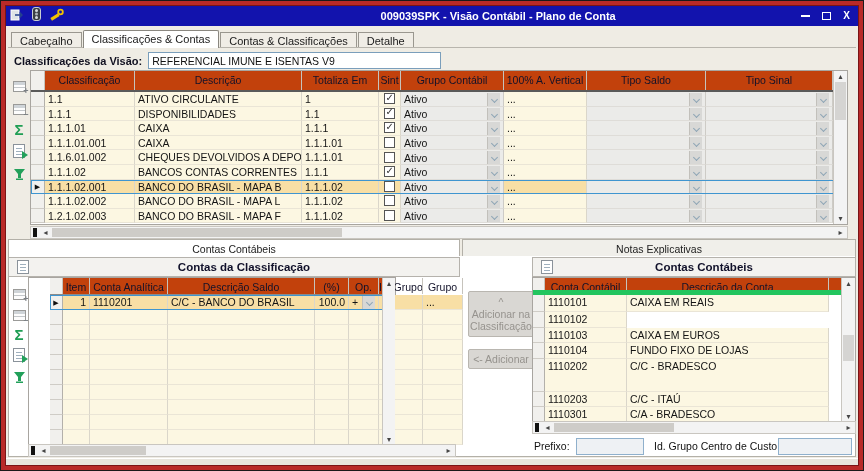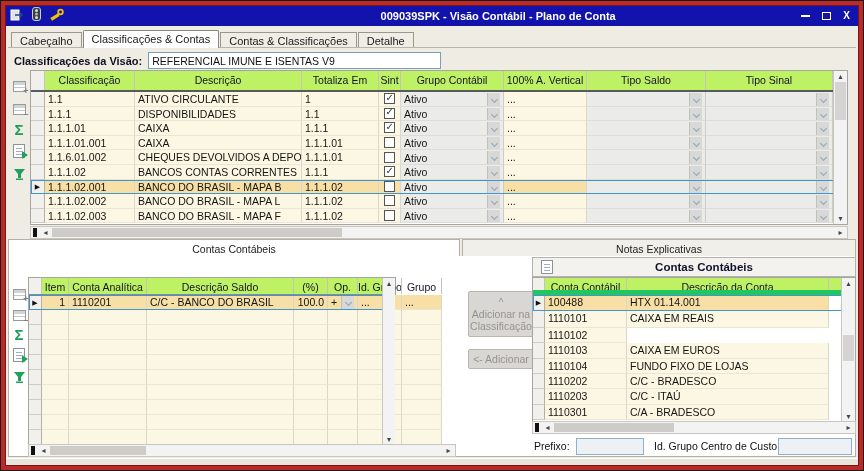--- a/index.html
+++ b/index.html
@@ -36,21 +36,21 @@
   .tbl-icon::before { content:''; position:absolute; left:0; right:0; top:5px; border-top:1px solid #c3c7ca; }
   .tbl-icon.add::after { content:'+'; position:absolute; right:-4px; bottom:-5px; font-size:9px; font-weight:bold; color:#7a7f84; }
   .tbl-icon.rem::after { content:'–'; position:absolute; right:-4px; bottom:-5px; font-size:9px; font-weight:bold; color:#7a7f84; }
   .sigma { color:#1F9E54; font-size:15px; font-weight:bold; line-height:14px; }
   .doc-icon { width:12px; height:14px; background:#fff; border:1px solid #8a929a; position:relative; }
   .doc-icon::after { content:''; position:absolute; left:2px; right:2px; top:3px; height:8px; background:repeating-linear-gradient(to bottom,#9FB0BE 0 1px,transparent 1px 3px); }
   .doc-icon.export::before { content:''; position:absolute; right:-4px; bottom:-2px; border-left:6px solid #22A05A; border-top:4px solid transparent; border-bottom:4px solid transparent; z-index:2; }
 
   
   .gridbox { position:absolute; background:#fff; border:1px solid #a8a5a0; }
-  .hrow { display:grid; background:#bef264; border-bottom:2px solid #5a5a5a; }
+  .hrow { display:grid; background:#c2410c; border-bottom:2px solid #5a5a5a; }
   .hcell { font-size:10.5px; color:#12122a; text-align:center; padding-top:3px; border-right:1px solid #c6c3bc; overflow:hidden; white-space:nowrap; }
   .hcell.selhead { background:#F1F0ED; }
   .grow { display:grid; position:relative; }
   .c { font-size:10.5px; color:#141414; padding:1px 3px 0; white-space:nowrap; overflow:hidden; position:relative; }
   .cream { background:#FCF7E2; border-right:1px solid #DAD6CA; border-bottom:1px solid #EAE5D6; }
   .gray { background:#EBEBE9; border-right:1px solid #CDCBC6; border-bottom:1px solid #DEDCD8; display:flex; align-items:center; }
   .selc { background:#F1F0ED; border-right:1px solid #b3b0aa; border-bottom:1px solid #cfccc6; display:flex; align-items:center; justify-content:center; padding:0; }
   .mk { font-size:7px; color:#111; line-height:7px; }
   .ctr { display:flex; align-items:center; justify-content:center; padding:0; }
   .checkbox { width:11px; height:11px; background:#fff; border:1px solid #555; position:relative; }
@@ -304,21 +304,21 @@
               <div class="c cream">...</div>
               <div class="c gray">
                 <div class="ddbtn"></div>
               </div>
               <div class="c gray">
                 <div class="ddbtn"></div>
               </div>
             </div>
             <div class="grow" style="grid-template-columns: 14px 90px 167px 77px 22px 103px 83px 119px 127px; height: 14.6px;">
               <div class="c selc"></div>
-              <div class="c cream">1.1.1.02.003</div>
+              <div class="c cream">1.2.1.02.003</div>
               <div class="c cream">BANCO DO BRASIL - MAPA F</div>
               <div class="c cream">1.1.1.02</div>
               <div class="c cream ctr">
                 <div class="checkbox"></div>
               </div>
               <div class="c gray">Ativo<div class="ddbtn"></div></div>
               <div class="c cream">...</div>
               <div class="c gray">
                 <div class="ddbtn"></div>
               </div>
@@ -337,40 +337,44 @@
     <span class="grip"></span>
     <span class="sarrow">◂</span>
     <span class="hthumb" style="width:290px"></span>
     <span class="sarrow" style="margin-left:auto">▸</span>
   </div>
 
   <div class="btab on" style="left:2px;   width:452px;">Contas Contábeis</div>
   <div class="btab off" style="left:456px; width:394px;">Notas Explicativas</div>
   <div class="tabpage"></div>
 
+  <div class="panelhead" style="left:2px; top:251px; width:452px;">
+    <span class="doc-icon"></span>
+    <span class="paneltitle">Contas da Classificação</span>
+  </div>
   <span class="vicon" style="top:280px">
           <span class="tbl-icon add"></span>
         </span>
   <span class="vicon" style="top:301px">
           <span class="tbl-icon rem"></span>
         </span>
   <span class="vicon" style="top:321px">
           <span class="sigma">Σ</span>
         </span>
   <span class="vicon" style="top:341px">
           <span class="doc-icon export"></span>
         </span>
   <span class="vicon" style="top:363px">
           <svg width="13" height="12">
             <polygon points="1,1 12,1 8,6 8,10 5,10 5,6" fill="#22A05A"></polygon>
             <rect x="3" y="10.5" width="7" height="1.5" fill="#22A05A"></rect>
           </svg>
         </span>
 
-  <div class="gridbox" style="left:22px; top:271px; width:368px; height:168px; border-bottom:none;">
+  <div class="gridbox" style="left:22px; top:271px; width:368px; height:168px; border-bottom:none;padding-left:21px;">
     <div class="hrow" id="lp-header" style="grid-template-columns:13px 27px 78px 147px 34px 30px 44px 40px; height:17px; border-bottom:1px solid #8a8a8a;">
             <div class="hcell selhead"></div>
             <div class="hcell">Item</div>
             <div class="hcell">Conta Analítica</div>
             <div class="hcell">Descrição Saldo</div>
             <div class="hcell">(%)</div>
             <div class="hcell">Op.</div>
             <div class="hcell">Id. Grupo</div>
             <div class="hcell">Grupo</div>
           </div>
@@ -500,47 +504,40 @@
     <span class="doc-icon"></span>
     <span class="paneltitle">Contas Contábeis</span>
   </div>
   <div class="gridbox" style="left:526px; top:271px; width:324px; height:145px; border-bottom:none;">
     <div class="hrow" id="rp-header" style="grid-template-columns:12px 82px 202px; height:17px; border-bottom:5px solid #22c55e;">
             <div class="hcell selhead"></div>
             <div class="hcell">Conta Contábil</div>
             <div class="hcell">Descrição da Conta</div>
           </div>
     <div id="rp-rows">
-            <div class="grow selected" style="grid-template-columns: 12px 82px 202px; height: 15.5px;">
-              <div class="c selc">
-                <div class="mk">▶</div>
-              </div>
-              <div class="c cream">100488</div>
-              <div class="c cream">HTX 01.14.001</div>
-            </div>
             <div class="grow" style="grid-template-columns: 12px 82px 202px; height: 17px;">
               <div class="c selc"></div>
               <div class="c cream">1110101</div>
               <div class="c cream">CAIXA EM REAIS</div>
             </div>
             <div class="grow" style="grid-template-columns: 12px 82px 202px; height: 15.5px;">
               <div class="c selc"></div>
               <div class="c cream">1110102</div>
             </div>
             <div class="grow" style="grid-template-columns: 12px 82px 202px; height: 15.5px;">
               <div class="c selc"></div>
               <div class="c cream">1110103</div>
               <div class="c cream">CAIXA EM EUROS</div>
             </div>
             <div class="grow" style="grid-template-columns: 12px 82px 202px; height: 15.5px;">
               <div class="c selc"></div>
               <div class="c cream">1110104</div>
               <div class="c cream">FUNDO FIXO DE LOJAS</div>
             </div>
-            <div class="grow" style="grid-template-columns: 12px 82px 202px; height: 15px;">
+            <div class="grow" style="grid-template-columns: 12px 82px 202px; height: 33px;">
               <div class="c selc"></div>
               <div class="c cream">1110202</div>
               <div class="c cream">C/C - BRADESCO</div>
             </div>
             <div class="grow" style="grid-template-columns: 12px 82px 202px; height: 15.5px;">
               <div class="c selc"></div>
               <div class="c cream">1110203</div>
               <div class="c cream">C/C - ITAÚ</div>
             </div>
             <div class="grow" style="grid-template-columns: 12px 82px 202px; height: 15.5px;">

